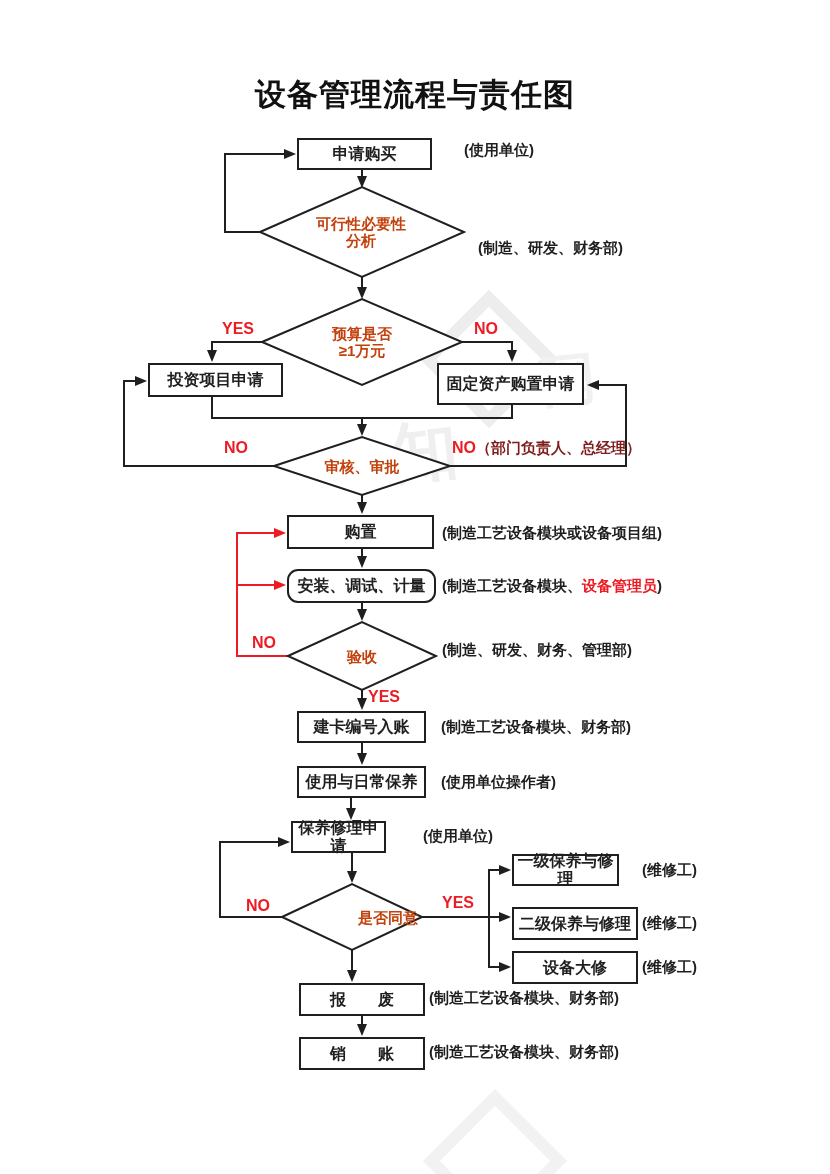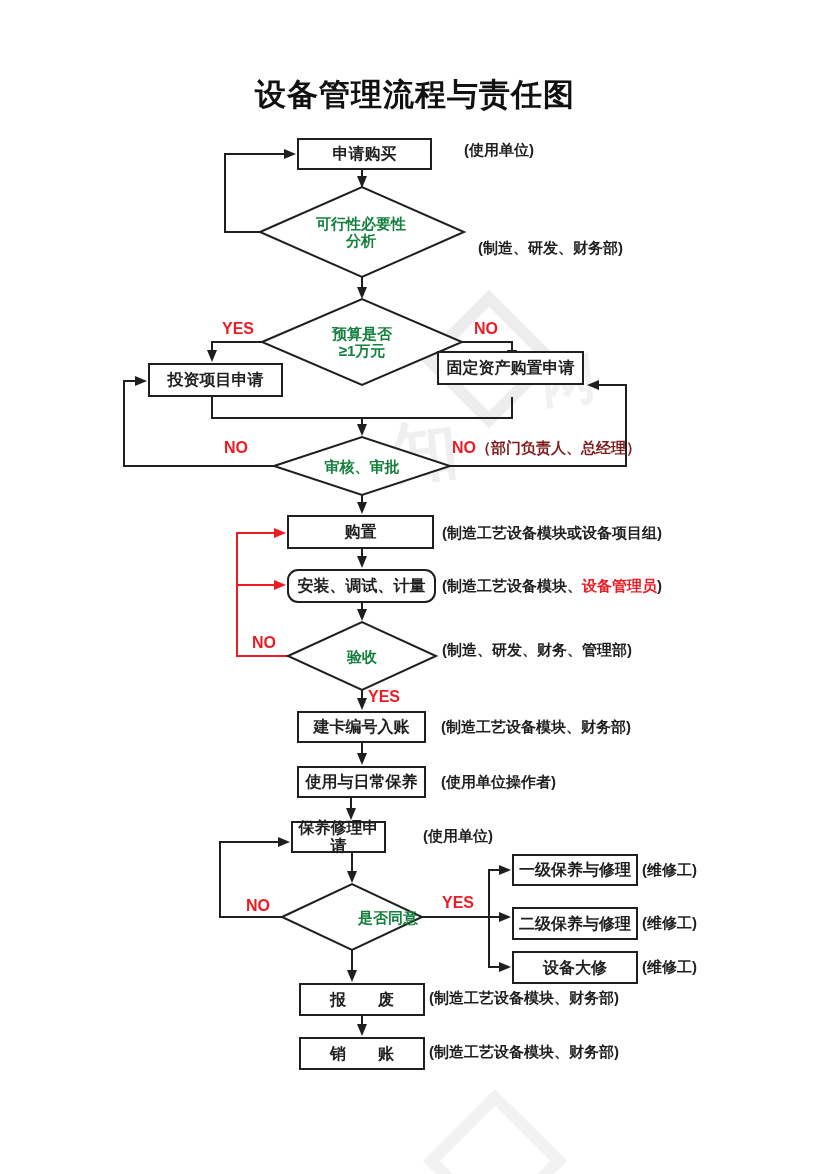--- a/index.html
+++ b/index.html
@@ -4,21 +4,21 @@
 <style>
   html,body{margin:0;padding:0;background:#fff;}
   .page{position:relative;width:830px;height:1174px;background:#fff;overflow:hidden;
         font-family:"Liberation Sans","DejaVu Sans",sans-serif;color:#1f1f1f;}
   .title{position:absolute;left:0;right:0;top:74px;text-align:center;
          font-size:31px;font-weight:700;letter-spacing:1px;color:#111;}
   .box{position:absolute;box-sizing:border-box;border:2px solid #1f1f1f;background:#fff;
        display:flex;align-items:center;justify-content:center;text-align:center;
        font-size:16px;font-weight:600;color:#1f1f1f;line-height:18px;}
   .dlabel{position:absolute;transform:translateX(-50%);text-align:center;
-          font-size:15px;font-weight:600;color:#15803d;white-space:pre-line;line-height:17px;}
+          font-size:15px;font-weight:600;color:#c2410c;white-space:pre-line;line-height:17px;}
   .anno{position:absolute;font-size:15px;font-weight:600;color:#1f1f1f;white-space:nowrap;line-height:17px;}
   .edge-label{position:absolute;font-size:16px;font-weight:700;color:#ed1c24;white-space:nowrap;line-height:16px;}
   .serif-anno{font-family:"Liberation Serif","DejaVu Serif",serif;font-weight:600;font-size:15px;color:#7f1d1d;}
   .red-text{color:#ed1c24;}
   .wm-diamond{position:absolute;border:12px solid #ededed;transform:rotate(45deg);background:transparent;}
   .wm-glyph{position:absolute;color:#efefef;font-weight:700;line-height:1;}
   svg.connectors{position:absolute;left:0;top:0;}
 </style>
 </head>
 <body>
@@ -76,27 +76,27 @@
       <polygon points="274,466 362,437 450,466 362,495"></polygon>
       <polygon points="288,656 362,622 436,656 362,690"></polygon>
       <polygon points="282,917 352,884 422,917 352,950"></polygon>
     </g>
   </svg>
 
   <div class="title">设备管理流程与责任图</div>
 
   <div class="box" style="left:297px;top:138px;width:135px;height:32px;">申请购买</div>
   <div class="box" style="left:148px;top:363px;width:135px;height:34px;">投资项目申请</div>
-  <div class="box" style="left:437px;top:351px;width:147px;height:34px;">固定资产购置申请</div>
+  <div class="box" style="left:437px;top:363px;width:147px;height:42px;">固定资产购置申请</div>
   <div class="box" style="left:287px;top:515px;width:147px;height:34px;">购置</div>
   <div class="box" style="left:287px;top:569px;width:149px;height:34px;border-radius:11px;">安装、调试、计量</div>
   <div class="box" style="left:297px;top:711px;width:129px;height:32px;">建卡编号入账</div>
   <div class="box" style="left:297px;top:766px;width:129px;height:32px;">使用与日常保养</div>
   <div class="box" style="left:291px;top:821px;width:95px;height:32px;">保养修理申请</div>
-  <div class="box" style="left:512px;top:854px;width:126px;height:32px;text-align:center;">一级保养与修理</div>
+  <div class="box" style="left:512px;top:854px;width:107px;height:32px;text-align:center;">一级保养与修理</div>
   <div class="box" style="left:512px;top:907px;width:126px;height:33px;">二级保养与修理</div>
   <div class="box" style="left:512px;top:951px;width:126px;height:33px;">设备大修</div>
   <div class="box" style="left:299px;top:983px;width:126px;height:33px;">报　　废</div>
   <div class="box" style="left:299px;top:1037px;width:126px;height:33px;">销　　账</div>
 
   <div class="dlabel" style="left:361px;top:215px;">可行性必要性
 分析</div>
   <div class="dlabel" style="left:362px;top:325px;">预算是否
 ≥1万元</div>
   <div class="dlabel" style="left:362px;top:458px;">审核、审批</div>

